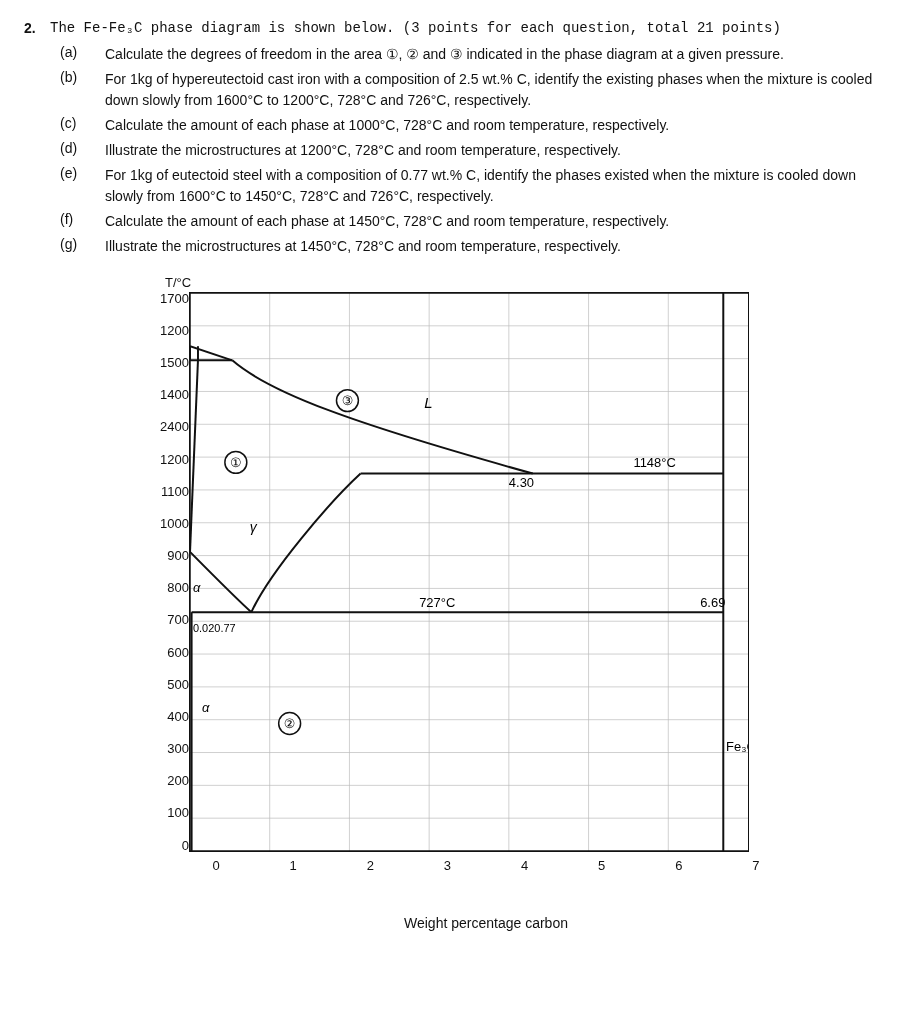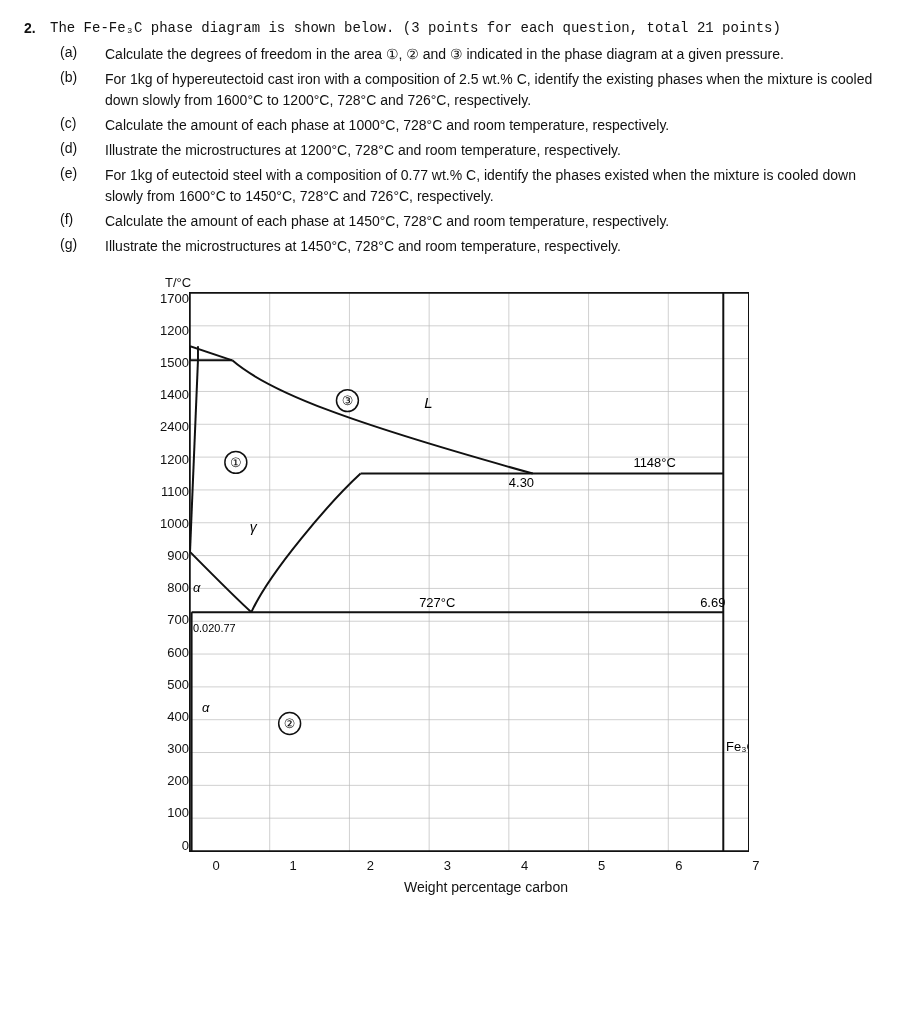--- a/index.html
+++ b/index.html
@@ -264,19 +264,19 @@
             <span class="x-tick">1</span>
             <span class="x-tick">2</span>
             <span class="x-tick">3</span>
             <span class="x-tick">4</span>
             <span class="x-tick">5</span>
             <span class="x-tick">6</span>
             <span class="x-tick">7</span>
           </div>
         </div>
 
-        <div style="margin-left:46px;">
+        <div style="margin-left:46px;margin-top:36px;">
           <div class="x-axis-label">Weight percentage carbon</div>
         </div>
       </div>
     </div>
   </div>
 </div>
 
 </body></html>

